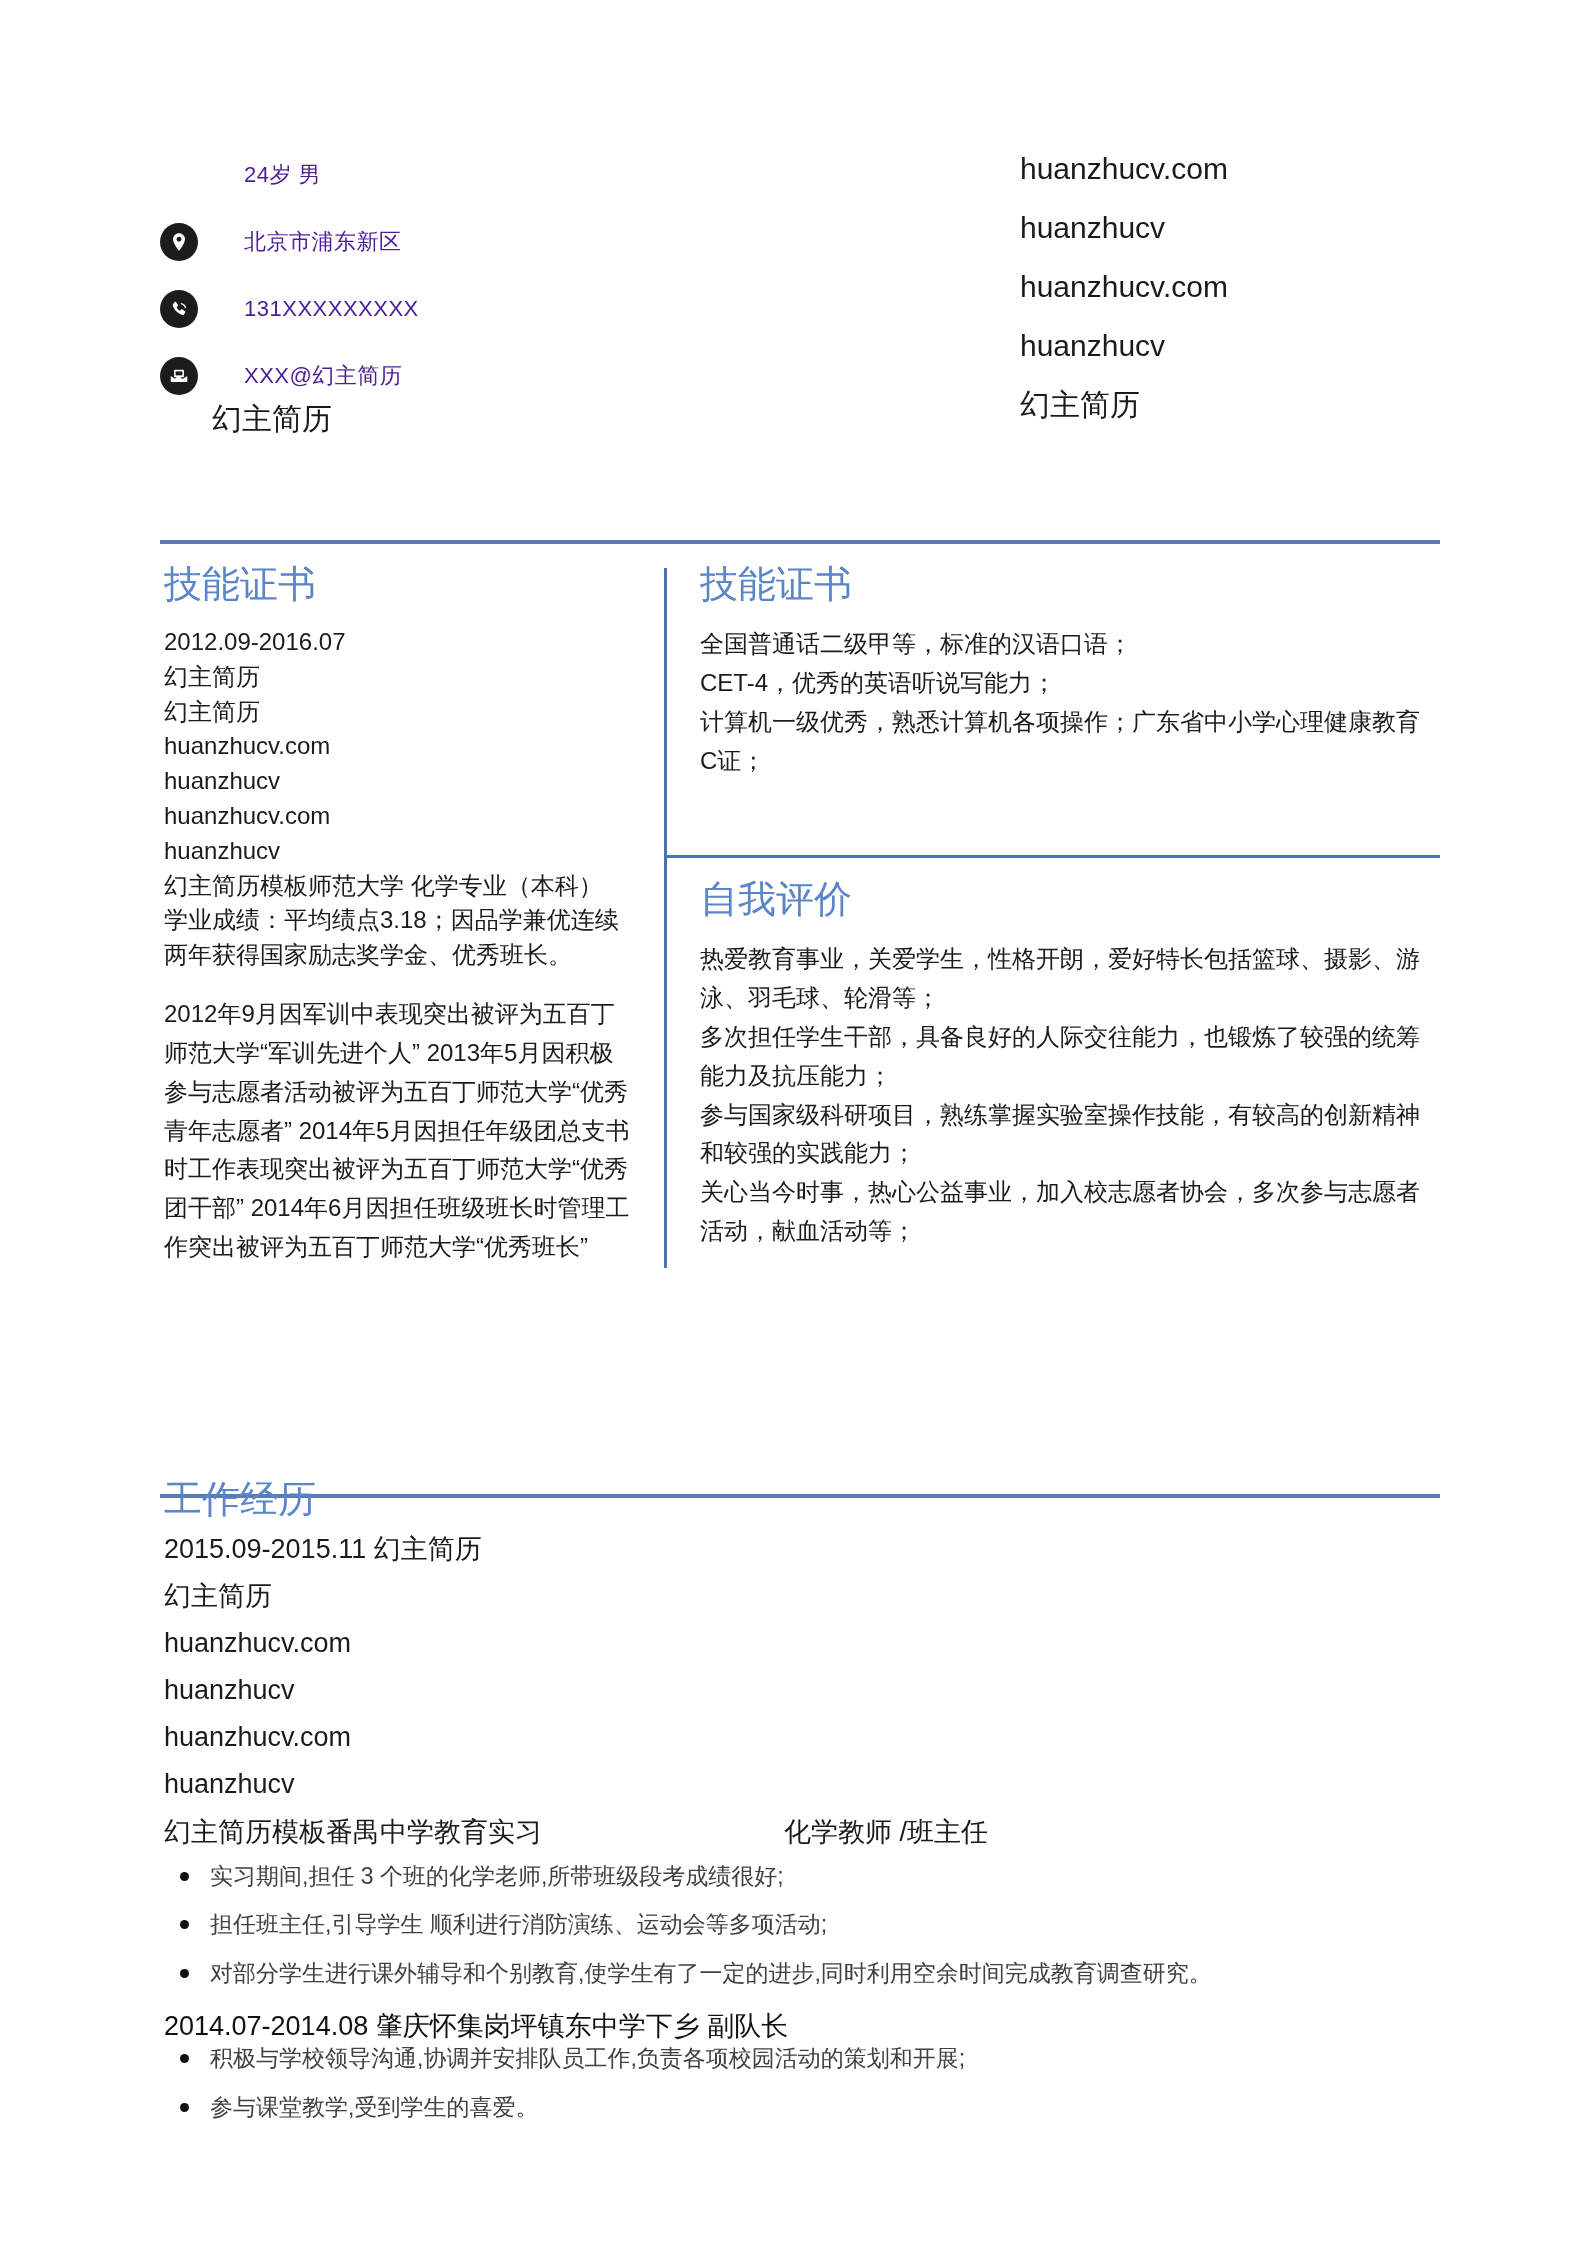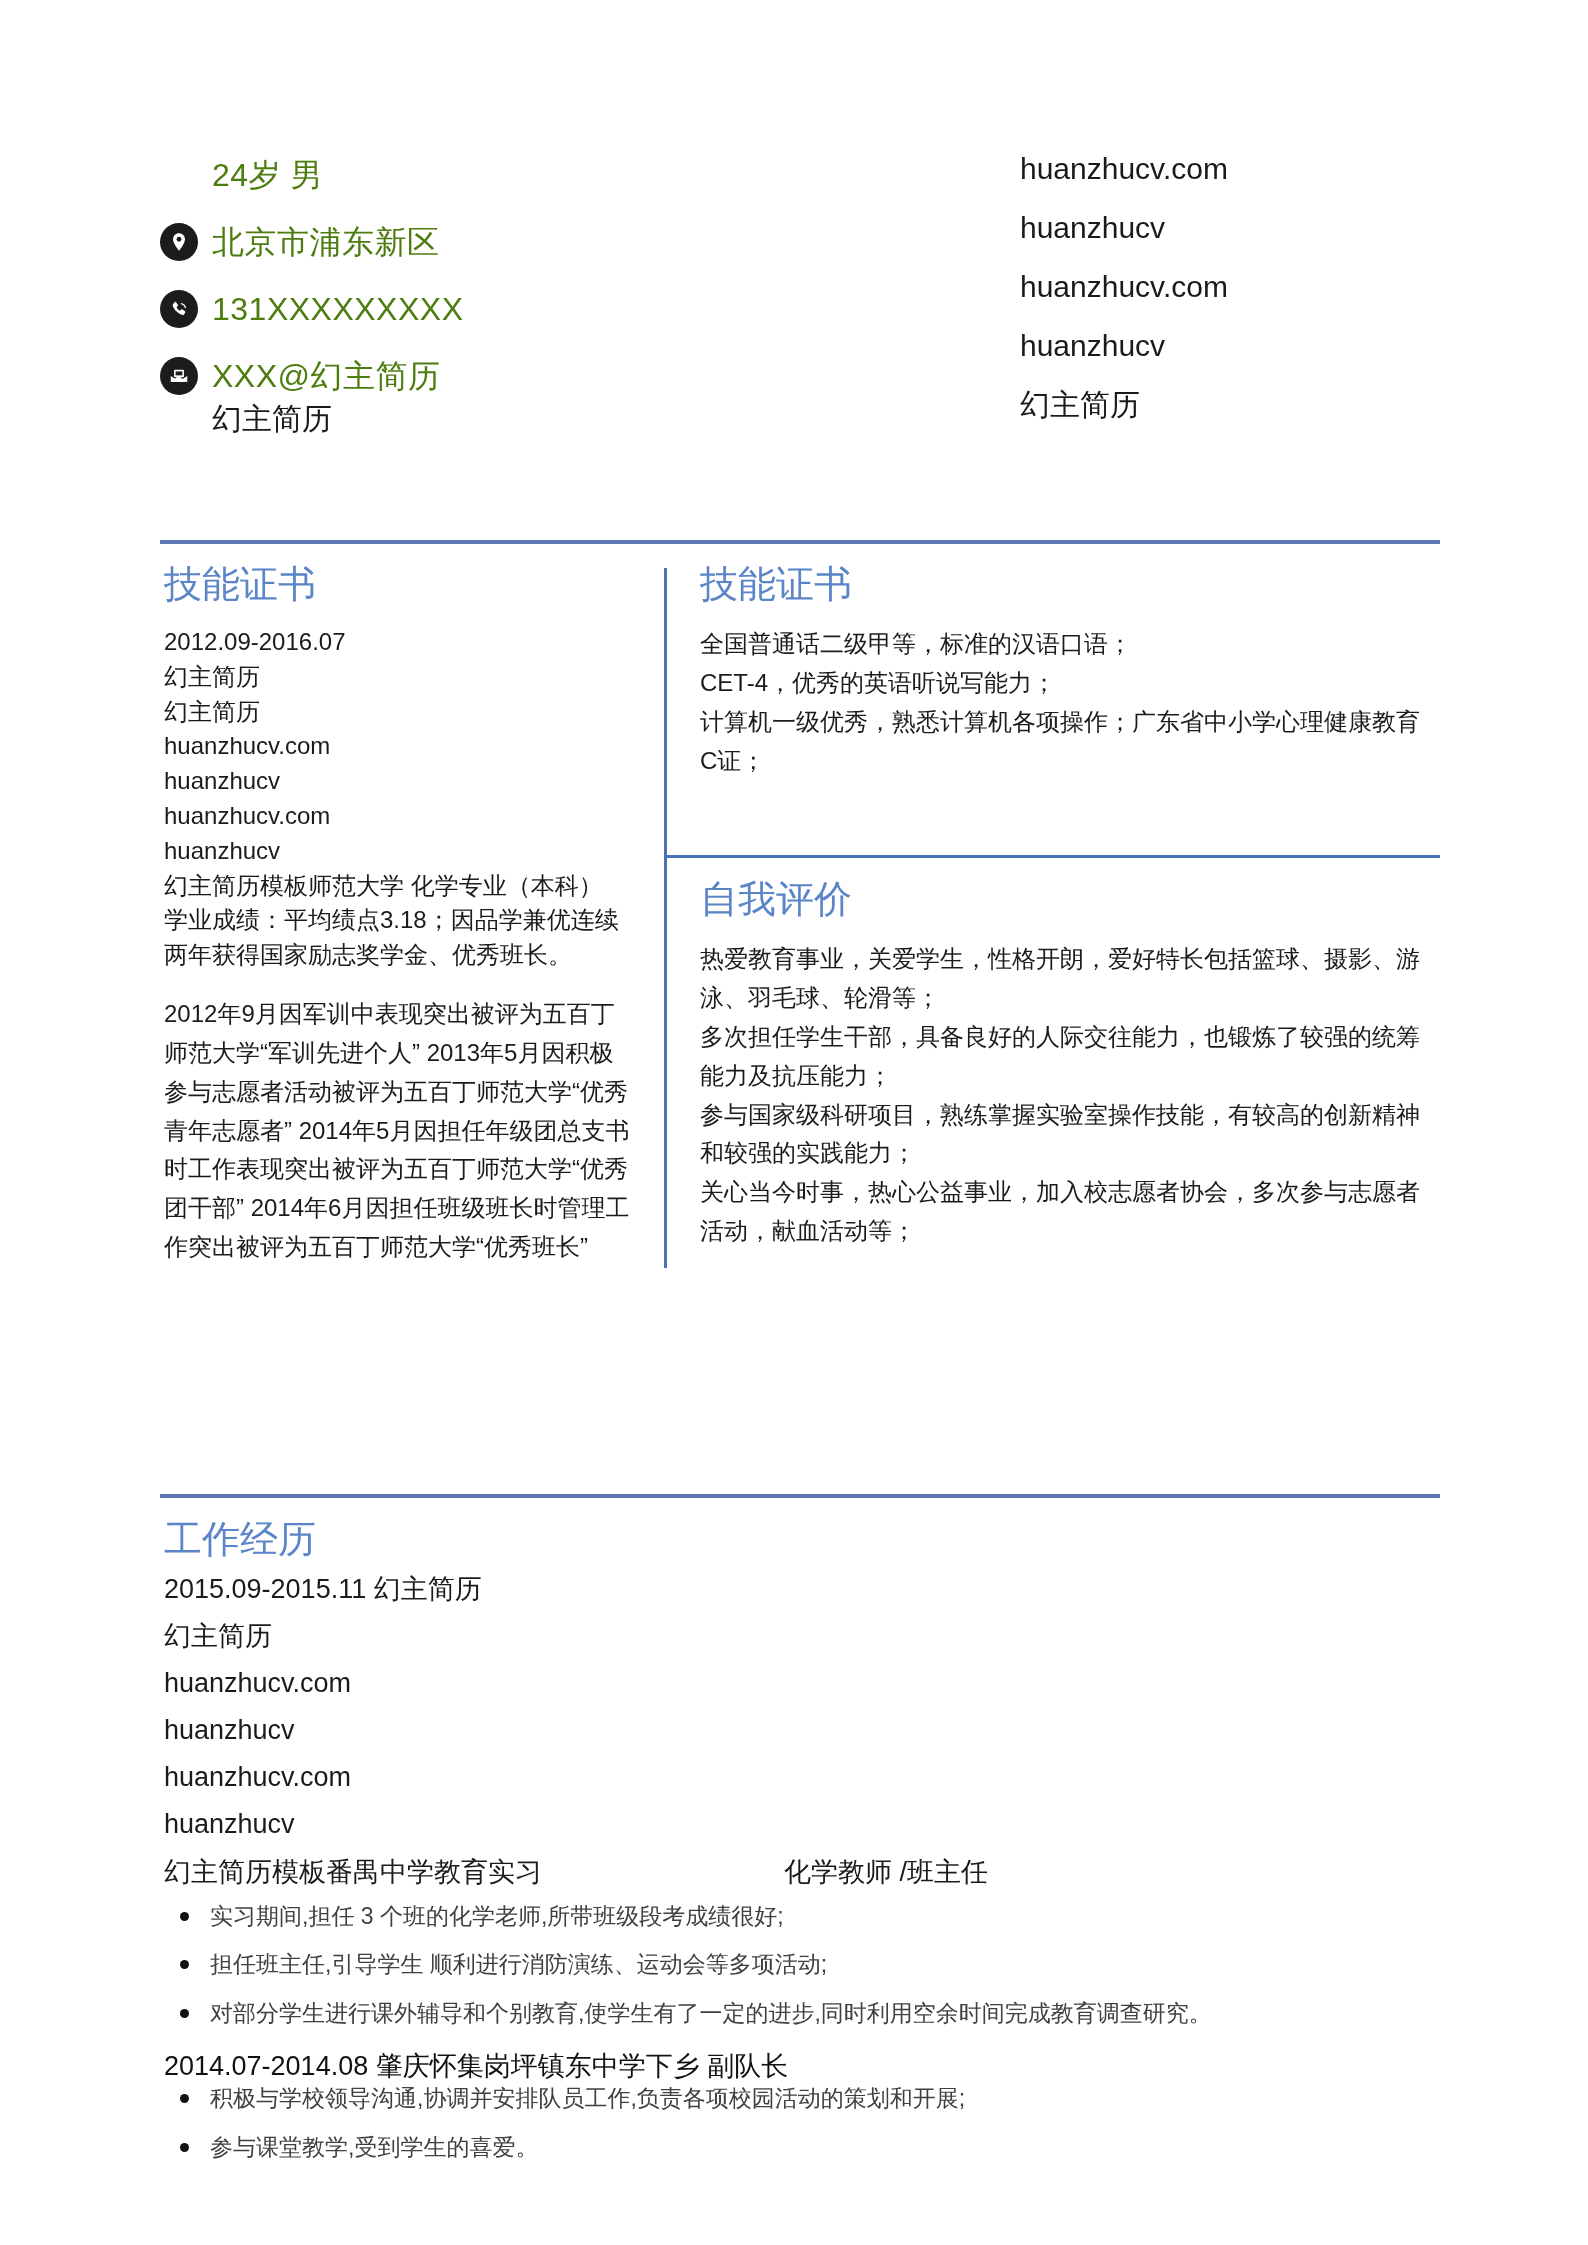--- a/index.html
+++ b/index.html
@@ -48,24 +48,25 @@
     flex: 0 0 auto;
     display: flex;
     align-items: center;
     justify-content: center;
   }
   .hdr-icon.blank {
     background: transparent;
   }
   .hdr-icon svg { display:block; }
   .hdr-text {
-    font-size: 32px;
-    color: #4d7c0f;
+    font-size: 22px;
+    color: #4c1d95;
     letter-spacing: 0.5px;
     line-height: 1;
+    margin-left: 32px;
   }
   .hdr-sub {
     margin-left: 52px;
     font-size: 30px;
     color: #1a1a1a;
     margin-top: -4px;
   }
   .header-right {
     width: 420px;
     padding-top: 2px;
@@ -153,21 +154,21 @@
   }
   .eval-body {
     margin-top: 22px;
     line-height: 1.62;
   }
 
   
   .work {
     position: absolute;
     left: 164px;
-    top: 1520px;
+    top: 1480px;
     width: 1280px;
   }
   .work-lines { margin-top: 14px; }
   .work-lines > div {
     font-size: 27px;
     color: #1b1b1b;
     line-height: 1.3;
     margin-bottom: 12px;
   }
   .work-head {

